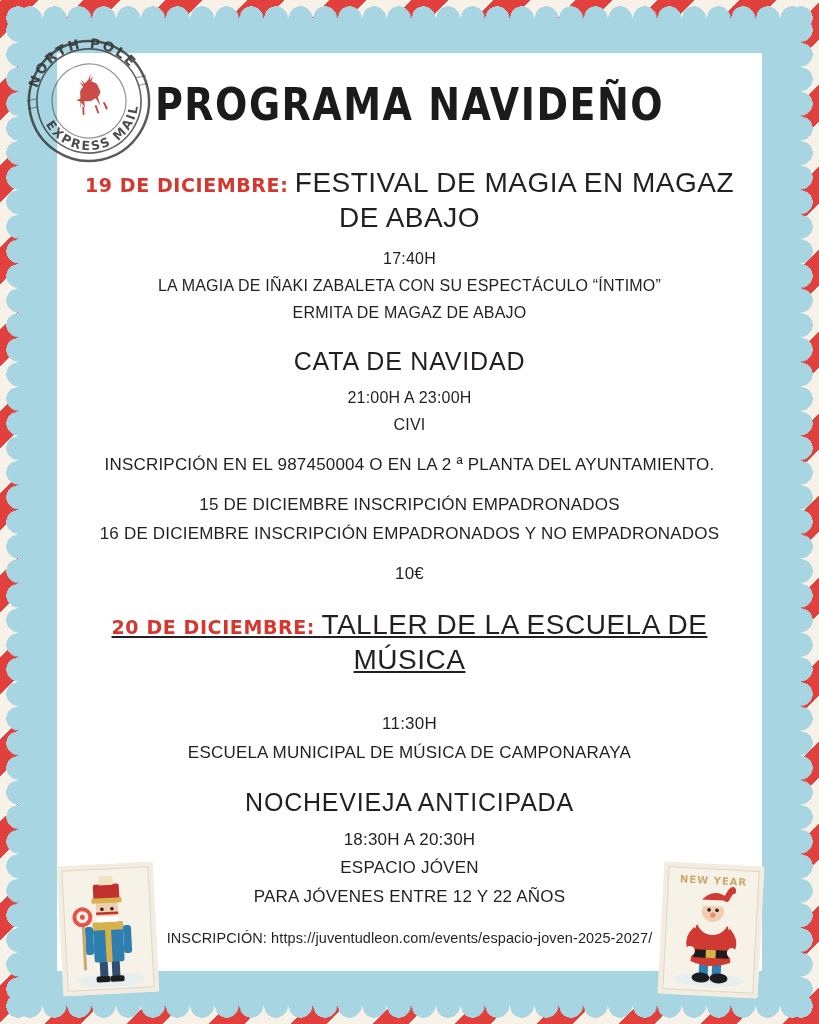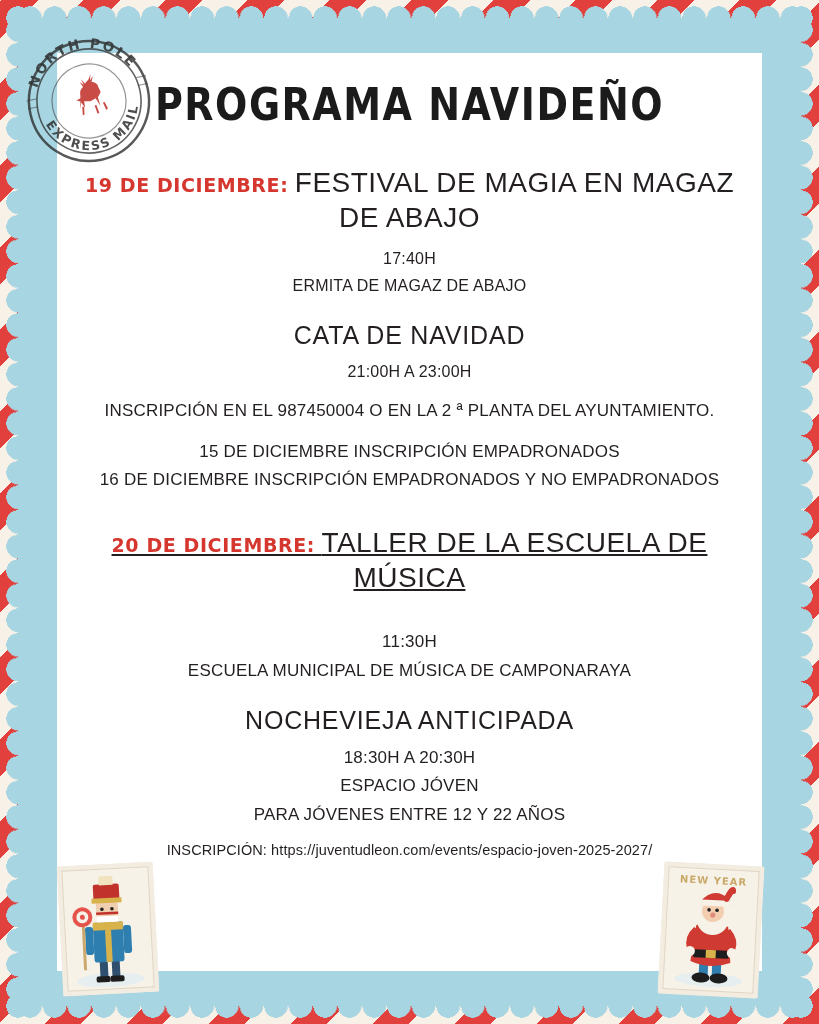--- a/index.html
+++ b/index.html
@@ -142,21 +142,21 @@
   .subtitle {
     font-size: 25px;
     letter-spacing: 0.8px;
     margin: 22px 0 10px 0;
   }
 
   .gap-sm { height: 10px; }
 
   .url-line {
     font-size: 14.5px;
-    margin-top: 14px;
+    margin-top: 20px;
     letter-spacing: 0.1px;
   }
 
   
   .postmark {
     position: absolute;
     left: 14px;
     top: 26px;
     width: 150px;
     height: 150px;
@@ -209,30 +209,33 @@
 
     <h1 class="title">PROGRAMA NAVIDEÑO</h1>
 
     <div class="content">
 
       <div class="section-head">
         <span class="date-label">19 DE DICIEMBRE:</span>
         <span class="head-text">FESTIVAL DE MAGIA  EN MAGAZ DE ABAJO</span>
       </div>
       <div class="line">17:40H</div>
+      <div class="line">LA MAGIA DE IÑAKI ZABALETA CON SU ESPECTÁCULO “ÍNTIMO”</div>
       <div class="line">ERMITA DE MAGAZ DE ABAJO</div>
 
       <div class="subtitle">CATA DE NAVIDAD</div>
       <div class="line">21:00H  A 23:00H</div>
+      <div class="line">CIVI</div>
       <div class="gap-sm"></div>
       <div class="line tall">INSCRIPCIÓN EN EL 987450004 O EN LA 2 ª PLANTA DEL AYUNTAMIENTO.</div>
       <div class="gap-sm"></div>
       <div class="line tall">15 DE  DICIEMBRE INSCRIPCIÓN  EMPADRONADOS</div>
       <div class="line tall">16 DE DICIEMBRE INSCRIPCIÓN EMPADRONADOS Y NO EMPADRONADOS</div>
       <div class="gap-sm"></div>
+      <div class="line tall">10€</div>
 
       <div class="section-head" style="margin-top:20px;text-decoration:underline;">
         <span class="date-label">20 DE DICIEMBRE:</span>
         <span class="head-text">TALLER DE LA ESCUELA DE MÚSICA</span>
       </div>
       <div class="gap-sm"></div>
       <div class="gap-sm"></div>
       <div class="line tall">11:30H</div>
       <div class="line tall">ESCUELA MUNICIPAL DE MÚSICA DE CAMPONARAYA</div>
 

